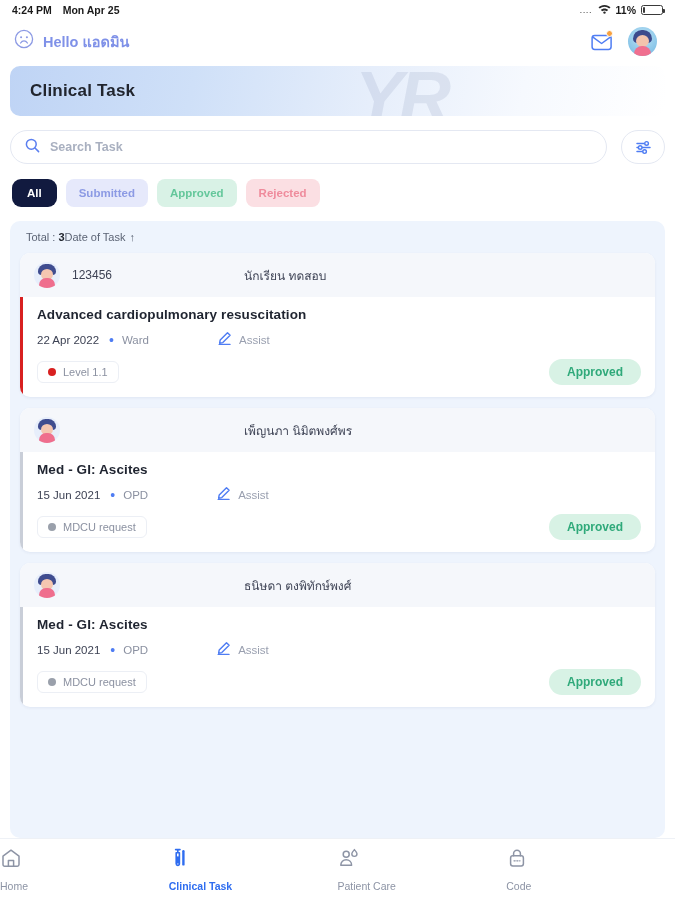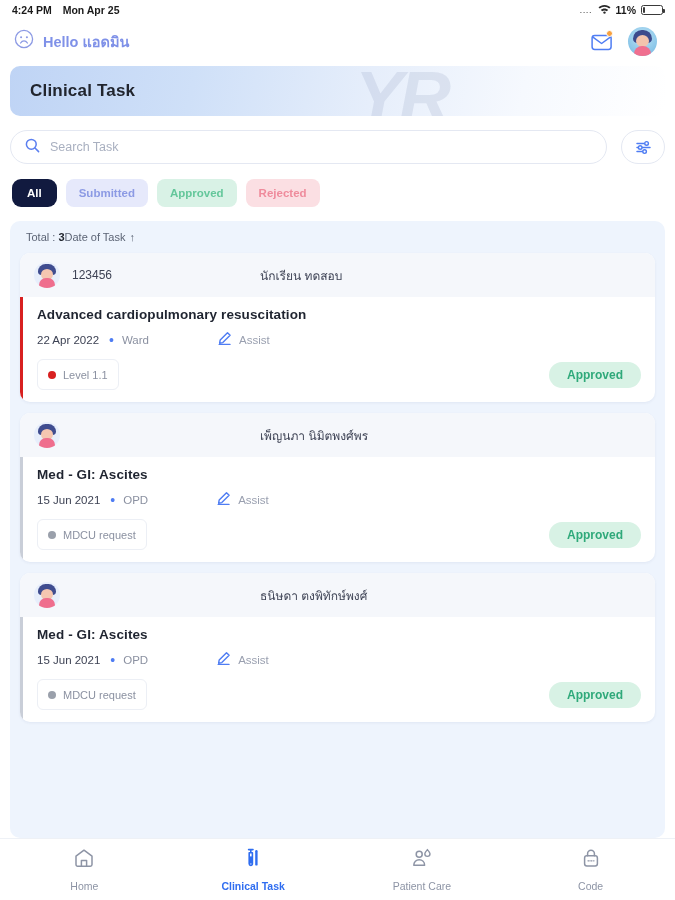--- a/index.html
+++ b/index.html
@@ -58,21 +58,21 @@
   }
   .banner-title { font-size: 17px; font-weight: 700; color: #21252e; letter-spacing: .2px; z-index: 2; }
   .wm { position: absolute; right: 218px; top: -10px; font-size: 72px; font-weight: 700; color: rgba(150,165,195,.22); font-style: italic; letter-spacing: -4px; z-index: 1; }
 
   
   .searchrow { display: flex; align-items: center; gap: 14px; margin-top: 14px; flex: 0 0 34px; }
   .searchbox {
     flex: 1 1 auto; height: 34px; border: 1px solid #e4e8f2; border-radius: 17px;
     background: #fff; display: flex; align-items: center; padding: 0 14px; gap: 10px;
   }
-  .search-ph { font-size: 12.5px; color: #a9b0c0; }
+  .search-ph { font-size: 12.5px; color: #a9b0c0; font-weight: bold; }
   .filterbtn {
     width: 44px; height: 34px; border: 1px solid #e4e8f2; border-radius: 17px; background: #fff;
     display: flex; align-items: center; justify-content: center; flex: 0 0 44px;
   }
 
   
   .chips { display: flex; gap: 9px; margin-top: 15px; flex: 0 0 28px; padding-left: 2px; }
   .chip { height: 28px; border-radius: 8px; display: flex; align-items: center; padding: 0 13px; font-size: 11.5px; font-weight: 600; }
   .chip.all { background: #111a3f; color: #fff; border-radius: 9px; padding: 0 15px; }
   .chip.sub { background: #e6e9fb; color: #8c9ae4; }
@@ -87,40 +87,40 @@
   .sort { font-size: 11px; color: #5c6475; display: flex; align-items: center; gap: 4px; }
 
   .cards { display: flex; flex-direction: column; gap: 11px; padding-bottom: 8px; }
   .card { background: #fff; border-radius: 10px; overflow: hidden; box-shadow: 0 1px 3px rgba(40,60,110,.07); }
   .card-head { height: 44px; background: #f5f7fb; display: flex; align-items: center; padding: 0 14px; position: relative; }
   .pt-avatar { width: 26px; height: 26px; border-radius: 50%; background: #e7eefb; position: relative; overflow: hidden; flex: 0 0 26px; }
   .pt-avatar .h { position: absolute; left: 4px; top: 2px; width: 18px; height: 11px; background: #3f4c8f; border-radius: 9px 9px 4px 4px; }
   .pt-avatar .f { position: absolute; left: 7px; top: 7px; width: 12px; height: 11px; background: #f5c6b1; border-radius: 50%; }
   .pt-avatar .b { position: absolute; left: 5px; bottom: 0; width: 16px; height: 10px; background: #ef6e8d; border-radius: 7px 7px 0 0; }
   .hn { font-size: 12px; color: #3d4254; margin-left: 12px; }
-  .pname { font-size: 12px; color: #3d4254; position: absolute; left: 240px; }
+  .pname { font-size: 12px; color: #3d4254; position: absolute; left: 224px; }
 
   .card-body { display: flex; }
   .accent { width: 3px; flex: 0 0 3px; }
   .card-inner { flex: 1 1 auto; padding: 10px 14px 12px 14px; position: relative; }
   .task-title { font-size: 13.5px; font-weight: 700; color: #1f2430; letter-spacing: .1px; }
   .meta { display: flex; align-items: center; margin-top: 9px; font-size: 11.5px; color: #6a7081; }
   .meta .date { color: #3d4254; }
   .meta .bull { color: #4f7df3; margin: 0 8px 0 10px; font-size: 14px; line-height: 0; }
   .meta .loc { color: #8b91a1; }
   .meta .assist { display: flex; align-items: center; gap: 7px; margin-left: 68px; }
   .assist-lbl { color: #9aa0b0; font-size: 11.5px; }
   .botrow { display: flex; align-items: center; justify-content: space-between; margin-top: 11px; }
-  .lvl { display: inline-flex; align-items: center; gap: 7px; border: 1px solid #eceff5; border-radius: 6px; height: 31px; padding: 0 10px; font-size: 11px; color: #8b91a1; }
+  .lvl { display: inline-flex; align-items: center; gap: 7px; border: 1px solid #eceff5; border-radius: 6px; height: 22px; padding: 0 10px; font-size: 11px; color: #8b91a1; }
   .dot { width: 8px; height: 8px; border-radius: 50%; flex: 0 0 8px; }
   .status-pill { height: 26px; min-width: 92px; border-radius: 13px; background: #d8f2e5; color: #2fa97a; font-size: 12px; font-weight: 600; display: flex; align-items: center; justify-content: center; padding: 0 16px; }
 
   
   .tabbar { flex: 0 0 62px; height: 62px; background: #fff; border-top: 1px solid #eef1f6; display: flex; align-items: center; }
-  .tab { flex: 1 1 0; display: flex; flex-direction: column; align-items: center; gap: 7px; }
+  .tab { flex: 1 1 0; display: flex; flex-direction: column; align-items: flex-start; gap: 7px; }
   .tab-lbl { font-size: 10.5px; color: #8d94a5; }
   .tab.active .tab-lbl { color: #2f6df0; font-weight: 600; }
 </style>
 </head>
 <body>
 
 <div class="screen">
 
   <div class="statusbar">
     <div class="sb-left">

